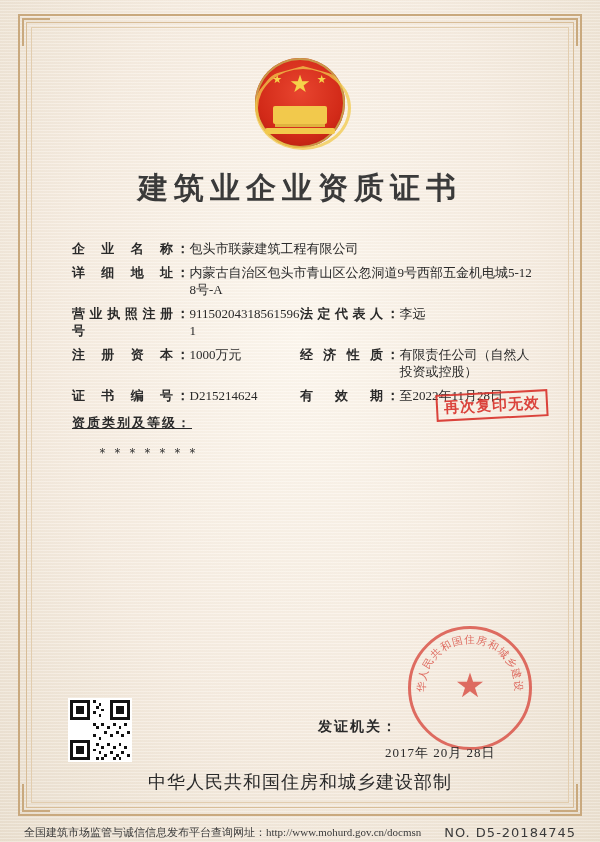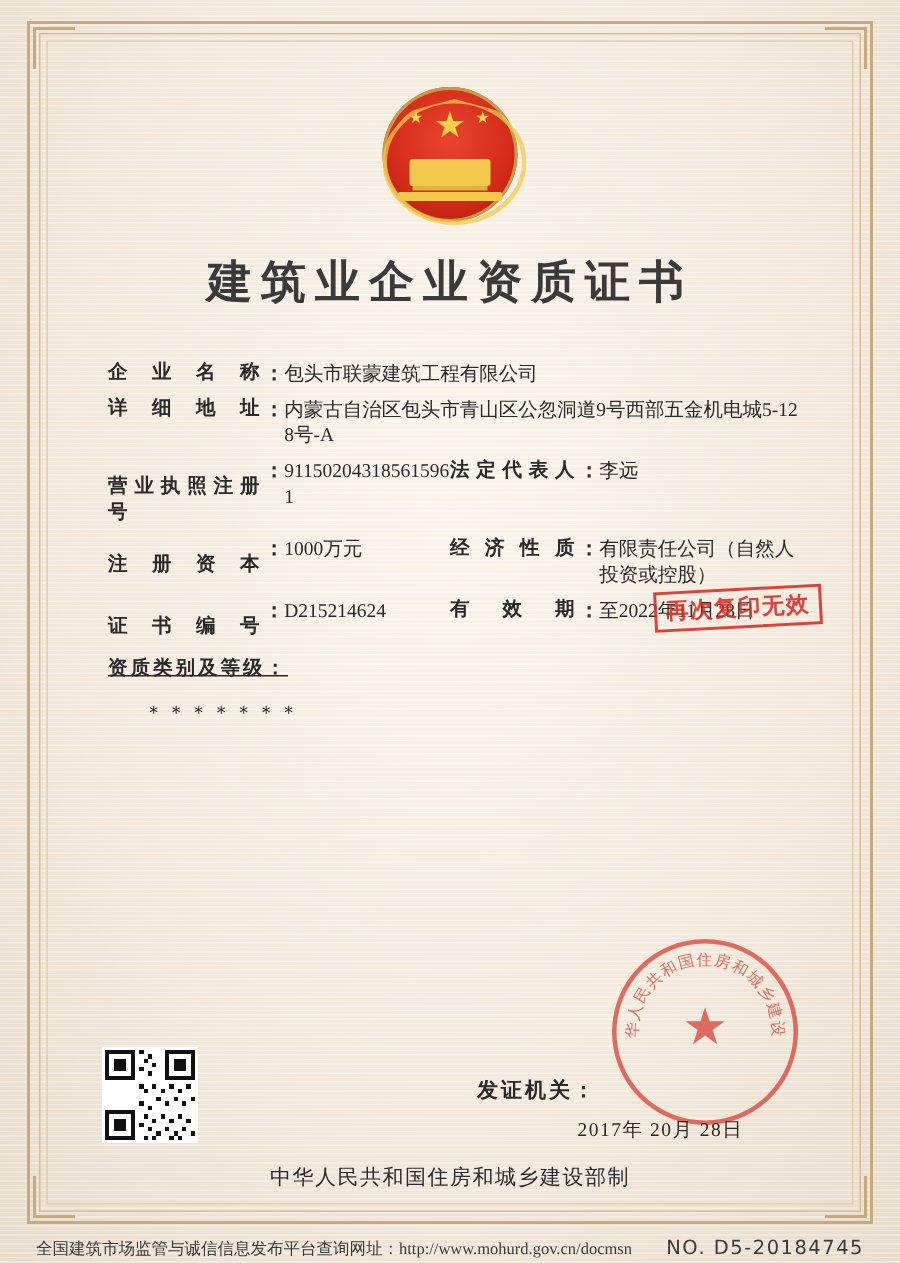--- a/index.html
+++ b/index.html
@@ -97,21 +97,21 @@
     font-family:"DejaVu Sans","Liberation Sans",sans-serif;
     font-size:13px;
   }
   .colon{flex:0 0 10px;text-align:center;font-weight:bold;}
   .val{flex:1;font-size:13px;word-break:break-all;}
   .val.small{font-size:13px;}
   .two{display:flex;}
   .two .half{display:flex;flex:1;align-items:flex-start;}
   .two .half.right{flex:0 0 232px;}
   .half .lbl{width:86px;flex:0 0 86px;}
-  .half.left .lbl{width:104px;flex:0 0 104px;margin-top:11px;}
+  .half.left .lbl{width:104px;flex:0 0 104px;}
   .qual-head{
     margin-top:10px;font-weight:bold;letter-spacing:2px;font-size:13px;
     font-family:"DejaVu Sans","Liberation Sans",sans-serif;
     text-decoration:underline;
   }
   .qual-item{margin-top:14px;margin-left:24px;font-size:13.5px;letter-spacing:1px;}
   .qual-stars{margin-top:12px;margin-left:24px;font-size:13px;letter-spacing:2px;}
 
   .stamp-red{
     position:absolute;right:52px;top:392px;
@@ -141,21 +141,21 @@
     position:absolute;left:318px;bottom:106px;
     font-size:14px;letter-spacing:2px;color:#2a2a2a;font-weight:bold;
     font-family:"DejaVu Sans","Liberation Sans",sans-serif;
   }
   .issue-date{
     position:absolute;left:385px;bottom:80px;
     font-size:13px;color:#2a2a2a;letter-spacing:1px;
   }
   .ministry{
     position:absolute;left:0;right:0;bottom:48px;text-align:center;
-    font-size:14px;letter-spacing:1px;color:#2a2a2a;
+    font-size:18px;letter-spacing:1px;color:#2a2a2a;
     font-family:"DejaVu Sans","Liberation Sans",sans-serif;
   }
 
   
   .qr{
     position:absolute;left:68px;bottom:80px;width:64px;height:64px;
     background:#fff;padding:2px;box-sizing:border-box;
   }
   .qr svg{display:block;}
 

